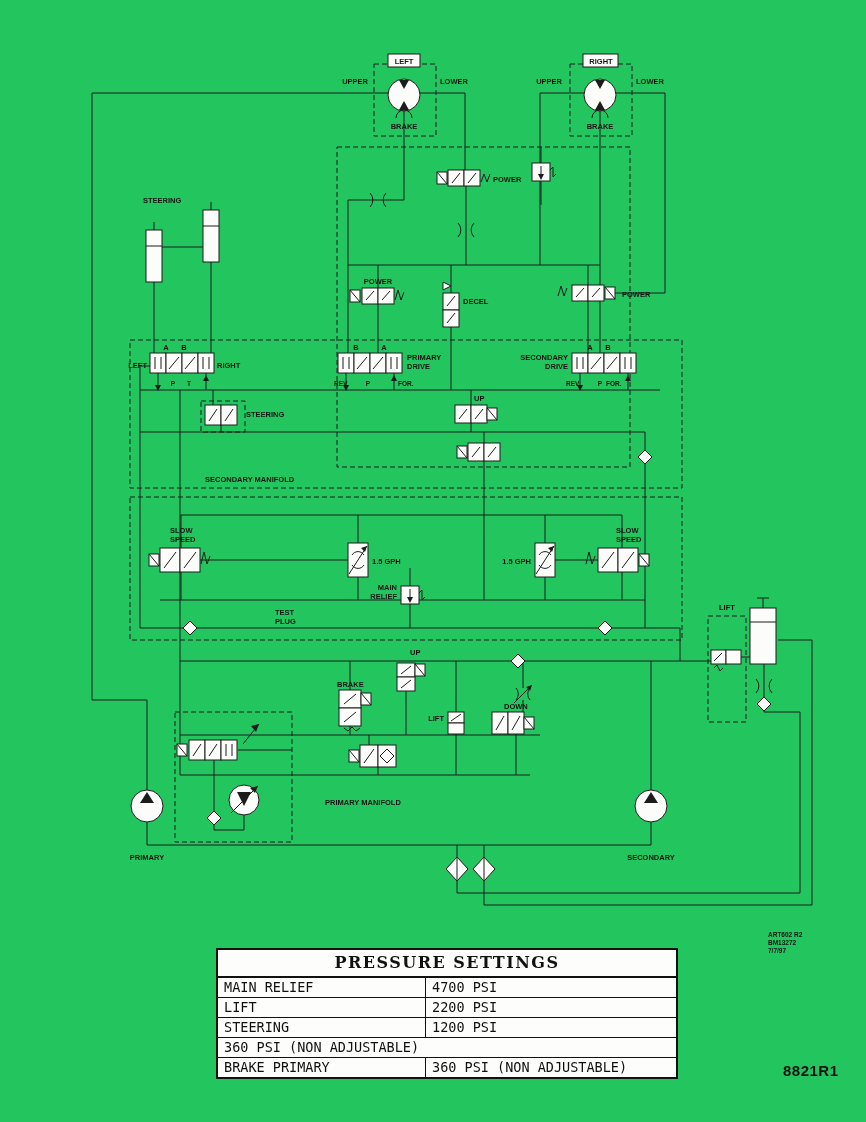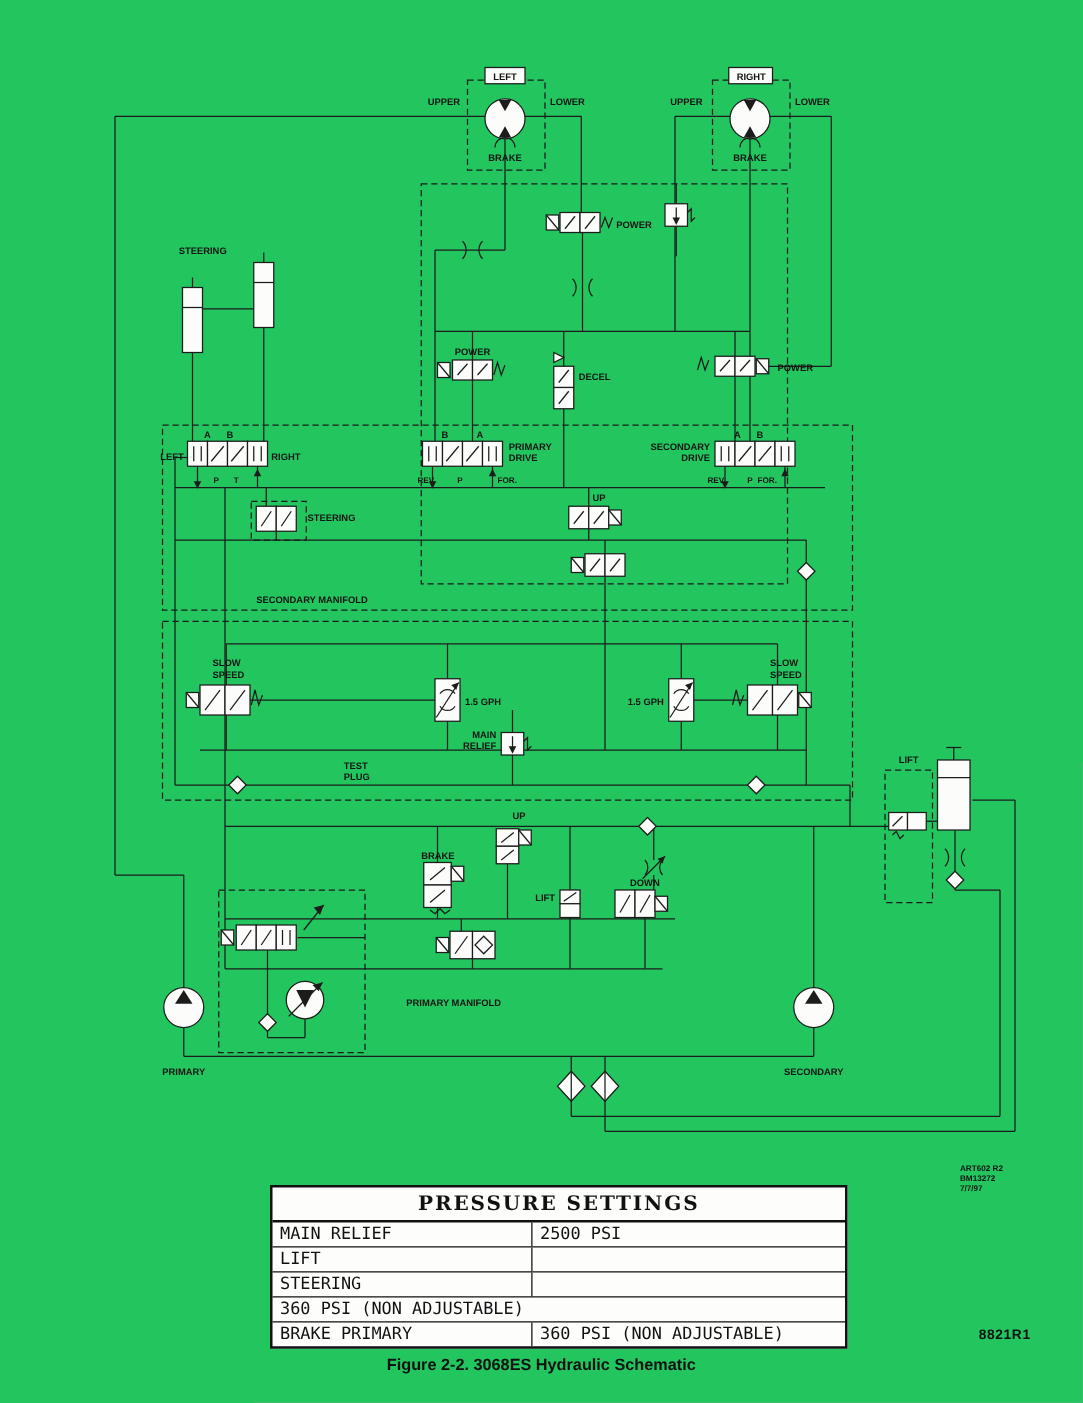--- a/index.html
+++ b/index.html
@@ -28,21 +28,21 @@
     font-family:"DejaVu Sans Mono", monospace; font-size:13.5px; }
   .pt-row ~ .pt-row { border-top-width:1.5px; }
   .pt-name { width:208px; border-right:1.5px solid #111; padding:1px 6px 2px; }
   .pt-val  { flex:1; padding:1px 6px 2px; }
   .caption {
     position:absolute; top:1084px; left:0; width:866px; text-align:center;
     font-weight:700; font-size:13px;
   }
   .docref {
     position:absolute; top:1062px; left:783px;
-    font-weight:700; font-size:11px; letter-spacing:.5px;
+    font-weight:700; font-size:15px; letter-spacing:.5px;
   }
 </style>
 </head>
 <body>
 
 <div class="page">
 
 <svg class="schem" width="866" height="960" viewBox="0 0 866 960">
   <defs>
     <g id="d-motor">
@@ -488,33 +488,34 @@
     <text class="lbl sm" x="768" y="937">ART602 R2</text>
     <text class="lbl sm" x="768" y="945">BM13272</text>
     <text class="lbl sm" x="768" y="953">7/7/97</text>
   </g>
 </svg>
 
 <div class="ptable">
   <div class="pt-title">PRESSURE SETTINGS</div>
   <div class="pt-row">
     <div class="pt-name">MAIN RELIEF</div>
-    <div class="pt-val">2500 PSI</div>
+    <div class="pt-val">4700 PSI</div>
   </div>
   <div class="pt-row">
     <div class="pt-name">LIFT</div>
+    <div class="pt-val">2200 PSI</div>
   </div>
   <div class="pt-row">
     <div class="pt-name">STEERING</div>
+    <div class="pt-val">1200 PSI</div>
   </div>
   <div class="pt-row">
     <div class="pt-val">360 PSI (NON ADJUSTABLE)</div>
   </div>
   <div class="pt-row">
     <div class="pt-name">BRAKE PRIMARY</div>
     <div class="pt-val">360 PSI (NON ADJUSTABLE)</div>
   </div>
 </div>
 
 <div class="docref">8821R1</div>
-<div class="caption">Figure 2-2. 3068ES Hydraulic Schematic</div>
 
 </div>
 
 </body></html>

